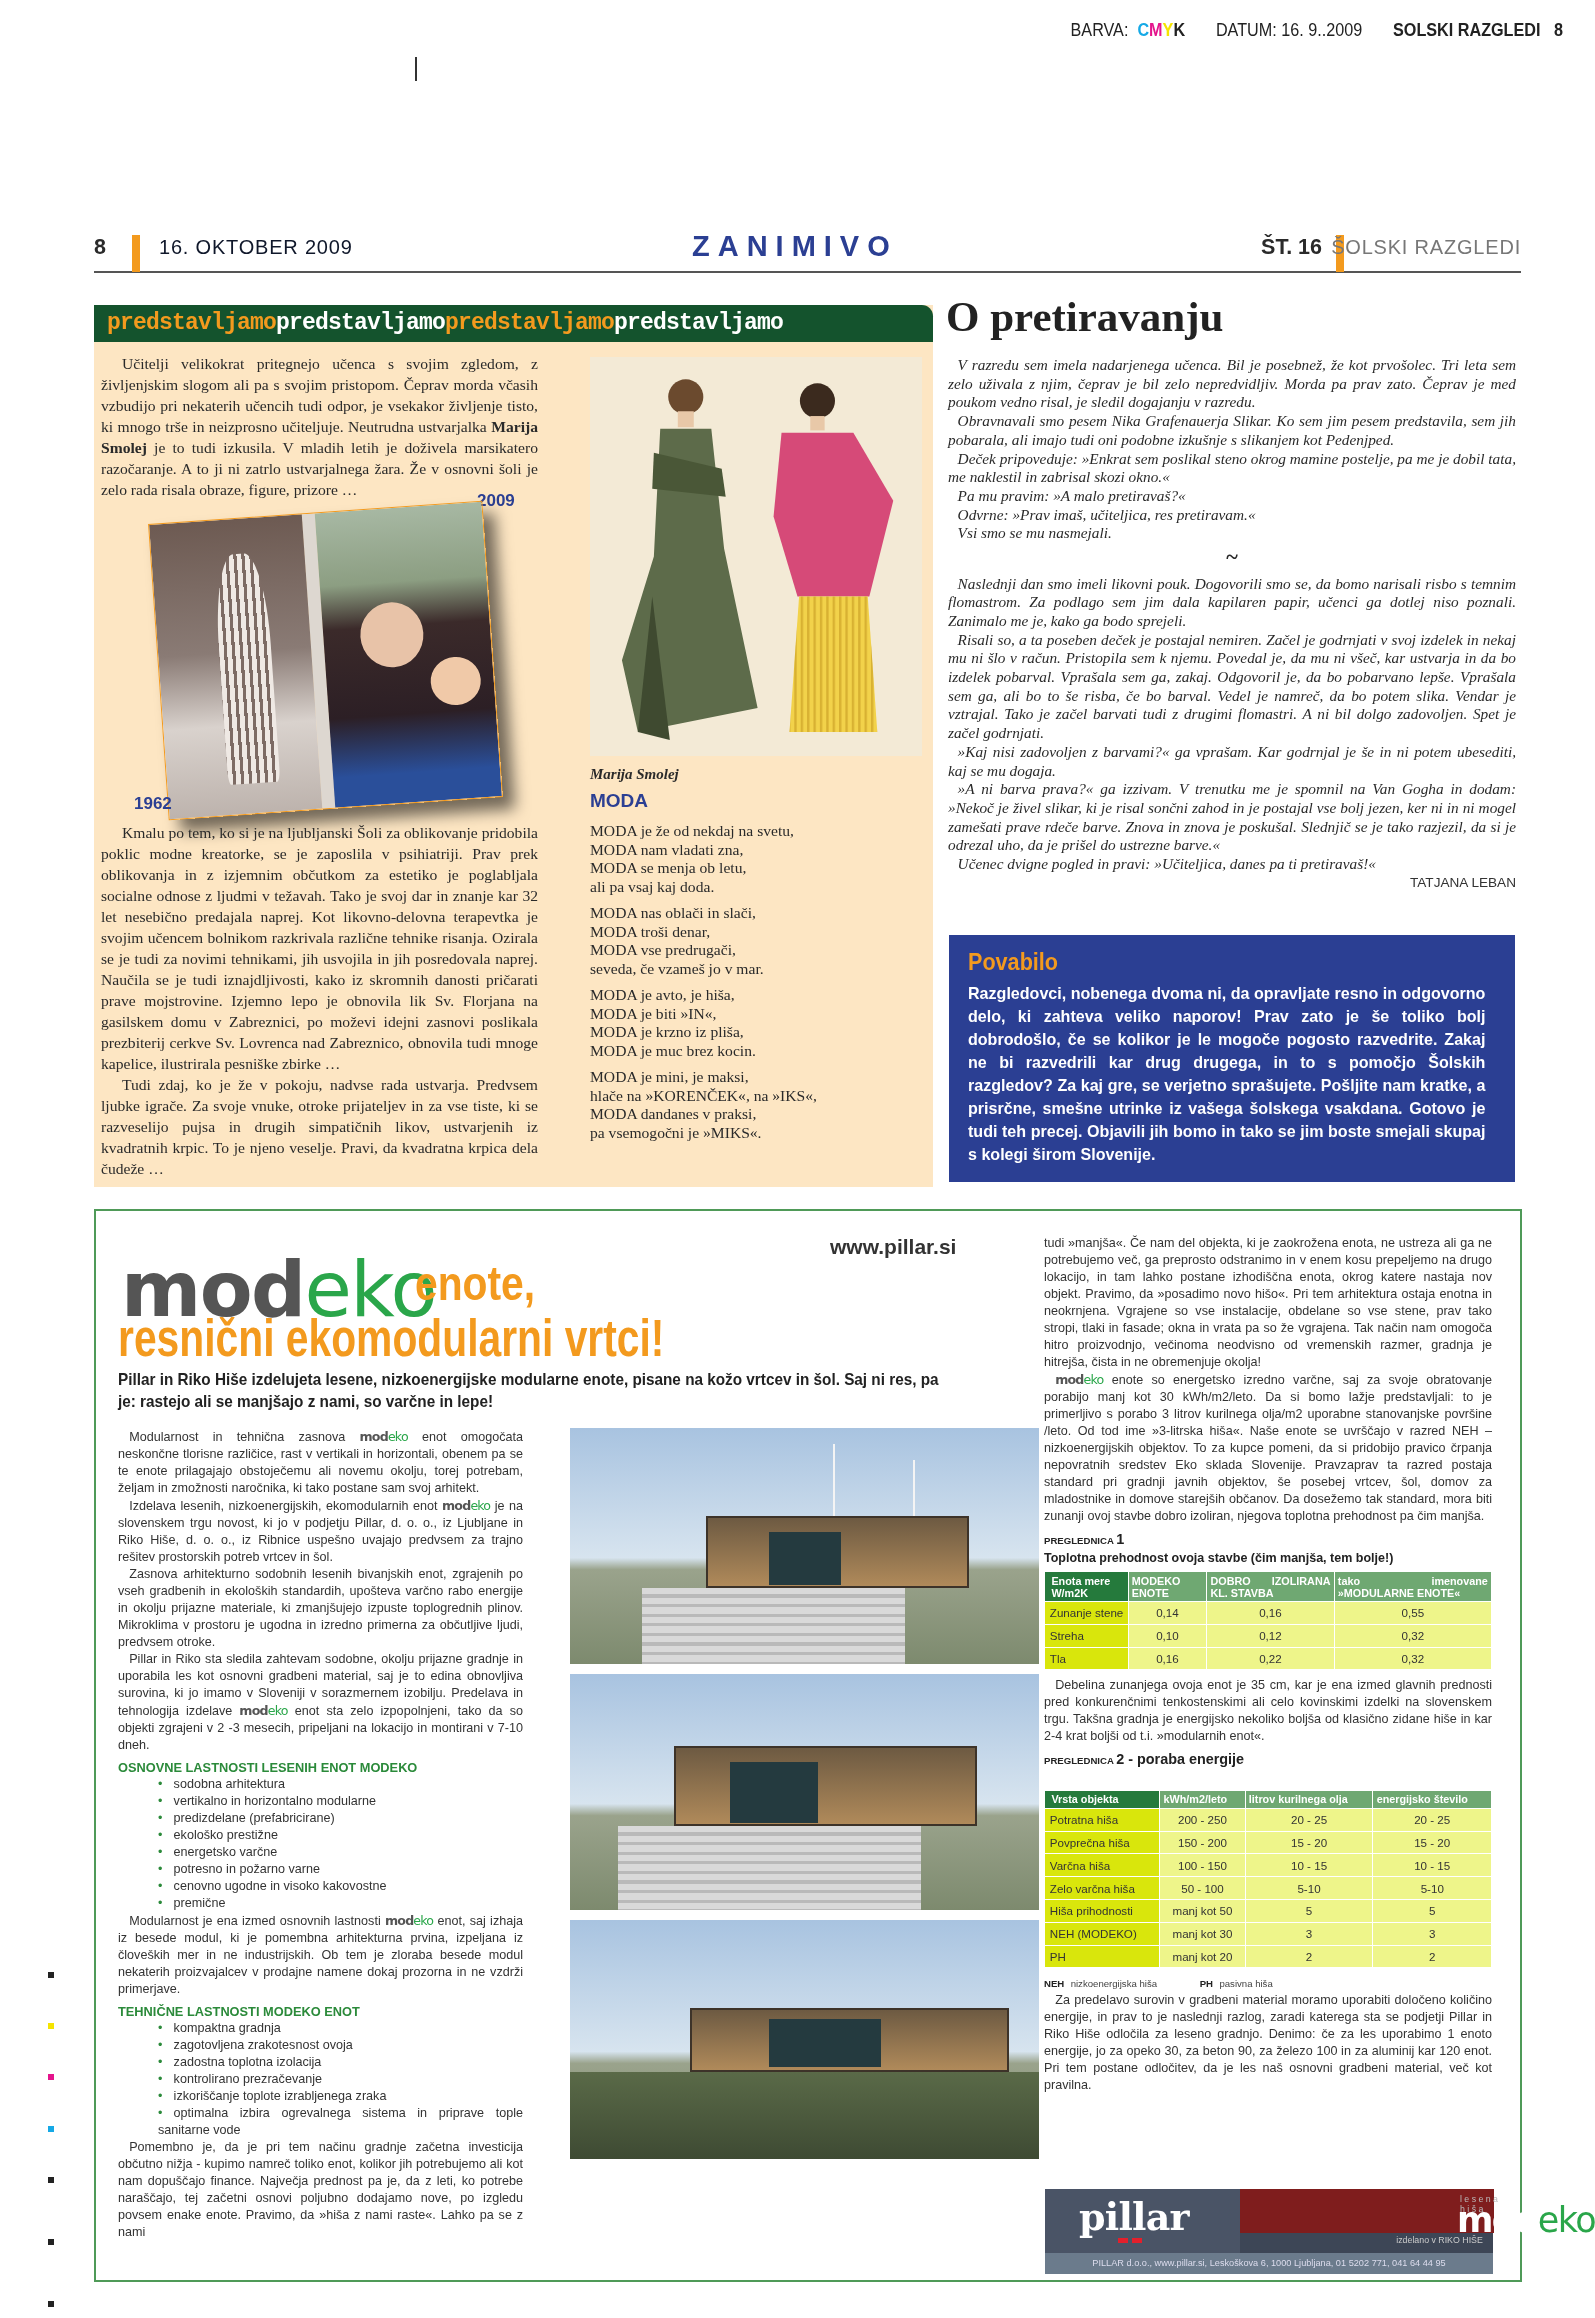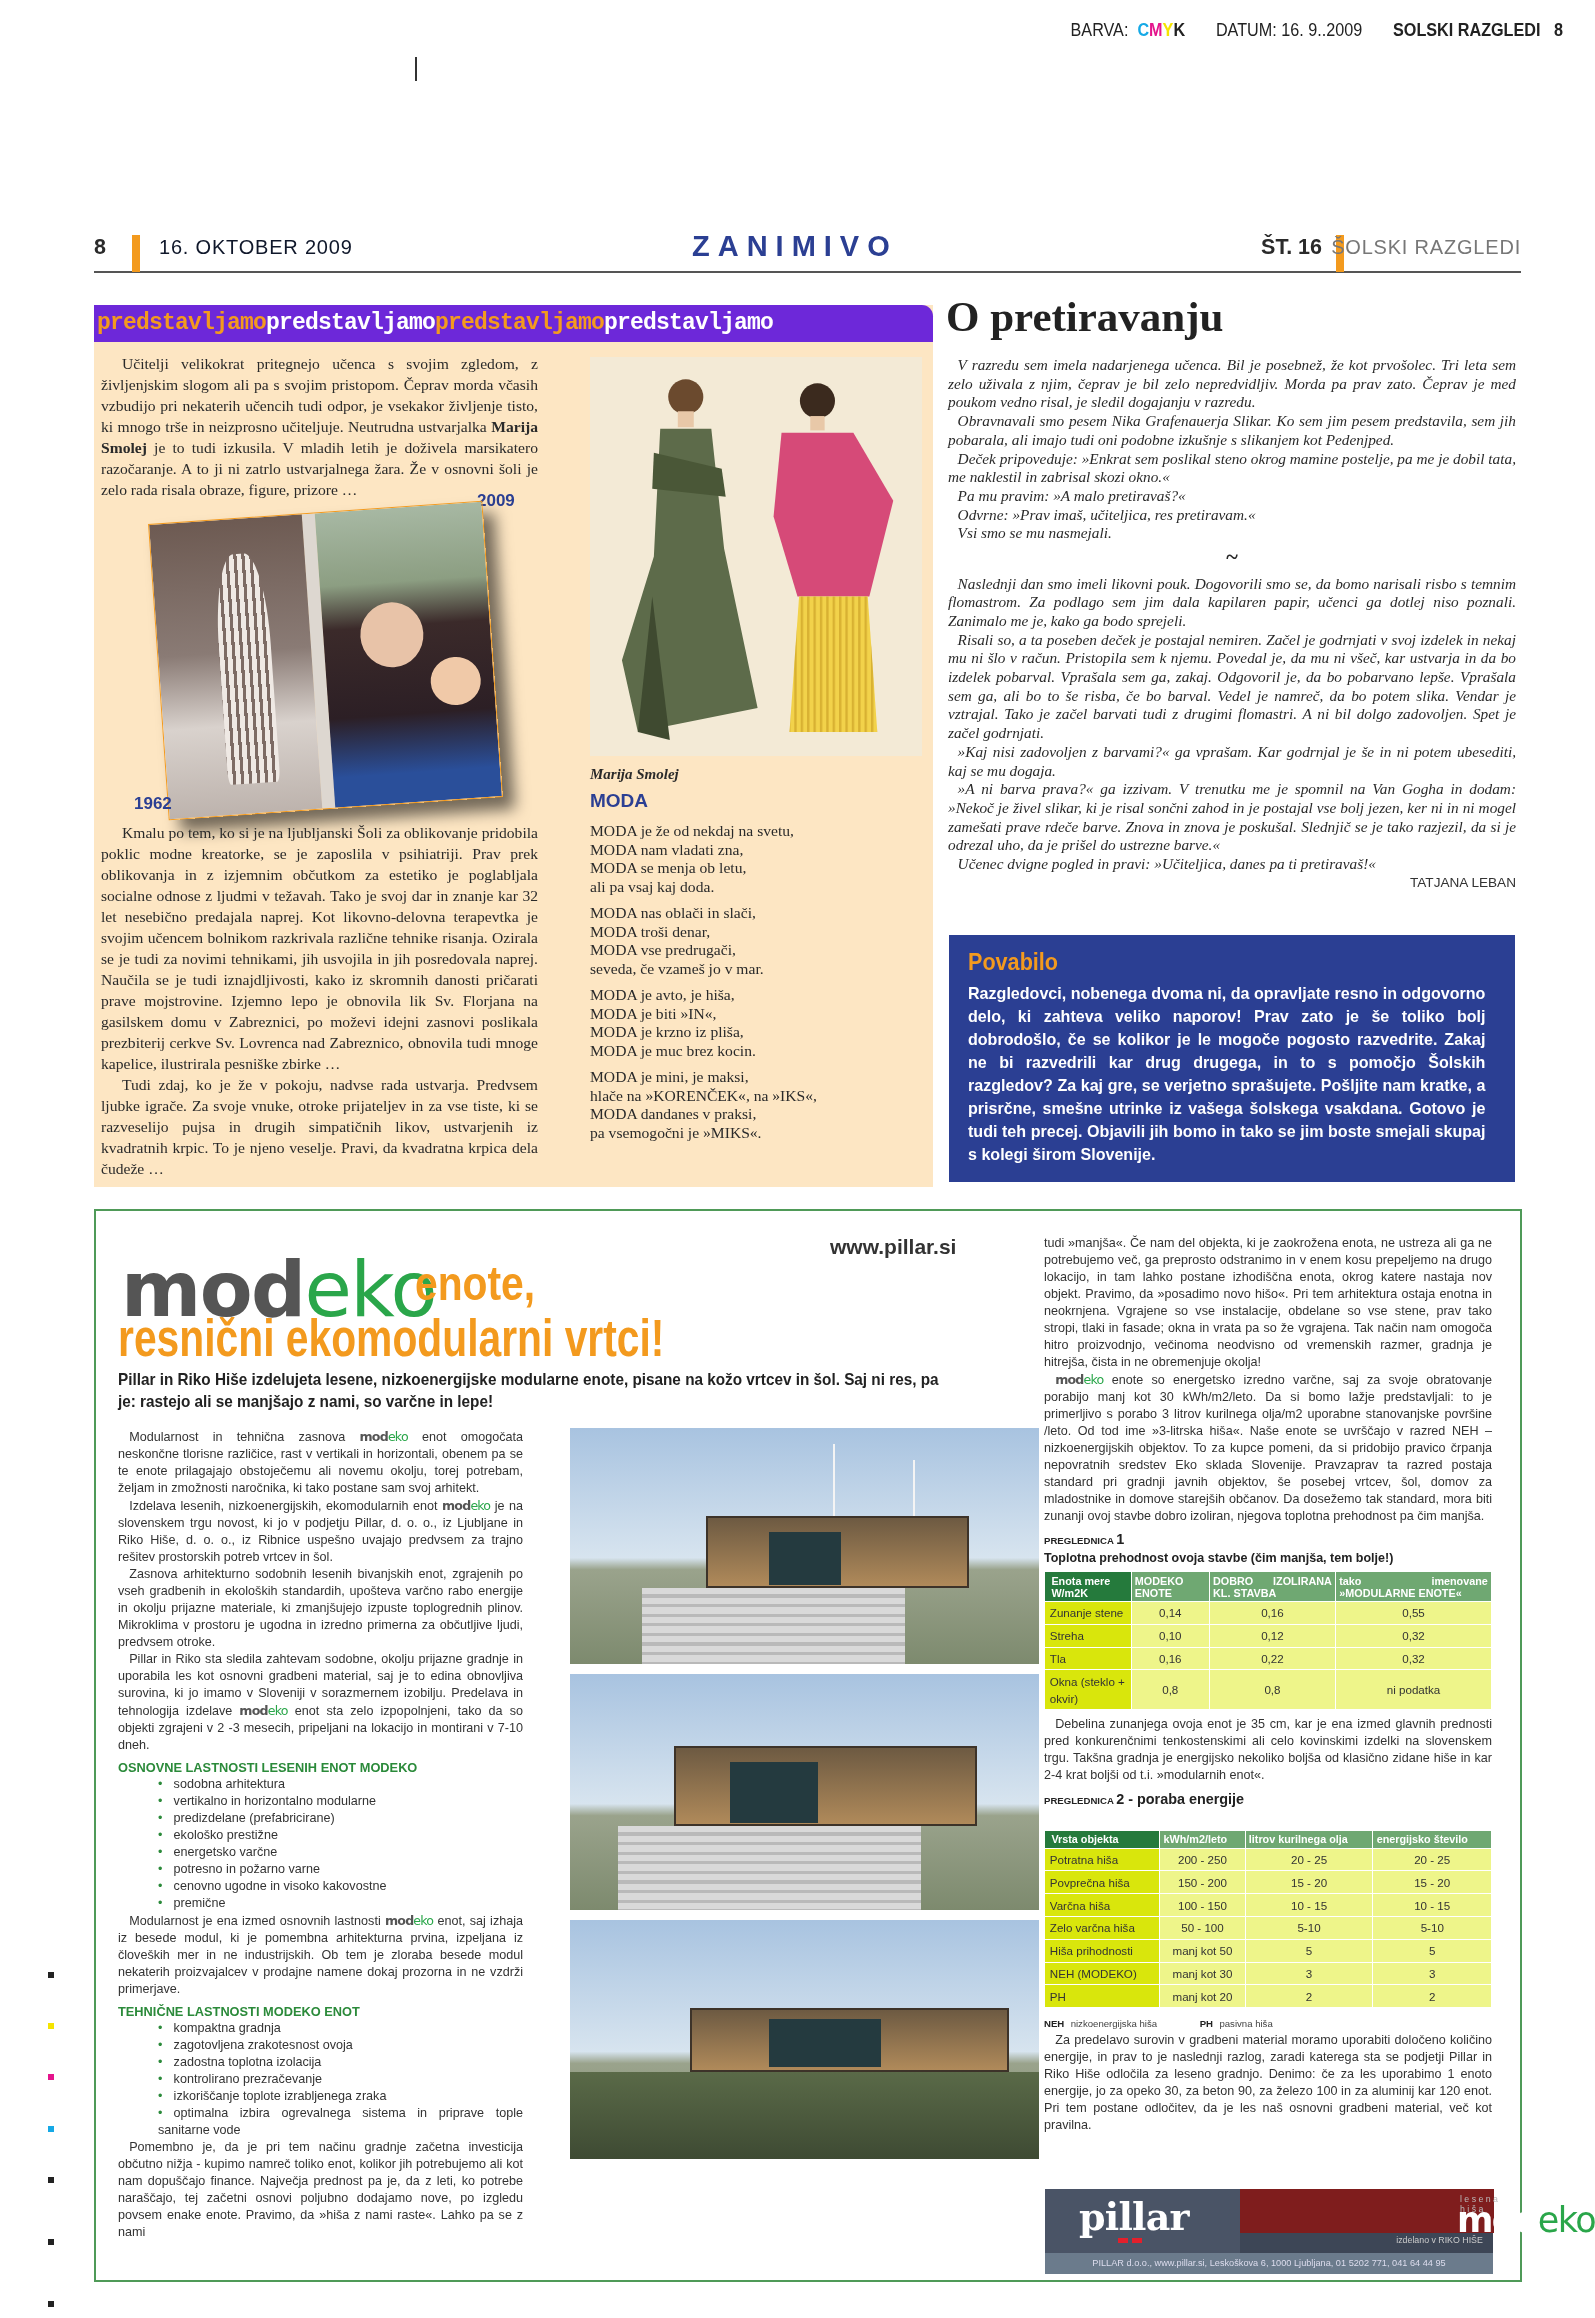--- a/index.html
+++ b/index.html
@@ -18,21 +18,21 @@
   #folio .num{position:absolute;left:0;top:1.6px;font-weight:bold;font-size:21.5px}
   #folio .bar1{position:absolute;left:38px;top:1.6px;width:8px;height:37px;background:#f39a1e}
   #folio .date{position:absolute;left:65px;top:3.2px;font-size:20px;color:#0f172a;letter-spacing:0.8px}
   #folio .sec{position:absolute;left:598px;top:-3.2px;font-size:29px;font-weight:bold;color:#2b3f93;letter-spacing:8px}
   #folio .st{position:absolute;right:199px;top:1.6px;font-weight:bold;font-size:21.5px}
   #folio .bar2{position:absolute;right:177px;top:1.6px;width:8px;height:37px;background:#f39a1e}
   #folio .pub{position:absolute;right:0;top:3.2px;font-size:20px;color:#777;letter-spacing:0.8px}
 
   
   #feature{left:94px;top:305px;width:839px;height:882px;background:#fde6c3}
-  #banner{left:94px;top:305px;width:839px;height:37px;background:#6d28d9;border-radius:0 11.2px 0 0;font-family:"Liberation Mono",monospace;font-weight:bold;font-size:23px;line-height:37px;padding-left:3px;white-space:nowrap;overflow:hidden;letter-spacing:-0.8px}
+  #banner{left:94px;top:305px;width:839px;height:37px;background:#14532d;border-radius:0 11.2px 0 0;font-family:"Liberation Mono",monospace;font-weight:bold;font-size:23px;line-height:37px;padding-left:13px;white-space:nowrap;overflow:hidden;letter-spacing:-0.8px}
   #banner .o{color:#f39a1e}#banner .w{color:#fff}
   .serif{font-family:"Liberation Serif",serif}
   #intro{left:101px;top:353px;width:437px;font-size:15.6px;line-height:21px;text-align:justify;text-indent:21px}
   #yr2009{left:477px;top:491px;font-weight:bold;font-size:17px;color:#2b3f93}
   #yr1962{left:134px;top:794px;font-weight:bold;font-size:17px;color:#2b3f93}
   #photo{left:158px;top:512px;width:335px;height:297px;transform:rotate(-4deg);border:1.6px solid #f39a1e;box-shadow:11.2px 12.8px 14.4px rgba(0,0,0,.55);display:flex;overflow:hidden}
   #photo .old{width:46%;height:100%;background:linear-gradient(180deg,#6d5a52 0%,#8a7b75 45%,#d9d2cd 70%,#bdb3ad 100%);position:relative}
   #photo .old::after{content:"";position:absolute;left:40%;top:12%;width:34%;height:78%;background:repeating-linear-gradient(90deg,#efe9e4 0 4.8px,#7d6b64 4.8px 8px);border-radius:40% 40% 6% 6%}
   #photo .gap{width:4%;background:#ddd7d0}
   #photo .new{width:50%;height:100%;background:linear-gradient(180deg,#a7b8a3 0%,#8c9e82 25%,#3b2a2a 40%,#2c1f25 70%,#2a4f9a 90%);position:relative}
@@ -304,26 +304,20 @@
           <td>0,10</td>
           <td>0,12</td>
           <td>0,32</td>
         </tr>
     <tr>
           <td>Tla</td>
           <td>0,16</td>
           <td>0,22</td>
           <td>0,32</td>
         </tr>
-    <tr>
-          <td>Okna (steklo + okvir)</td>
-          <td>0,8</td>
-          <td>0,8</td>
-          <td>ni podatka</td>
-        </tr>
   </tbody>
     </table>
   <p>Debelina zunanjega ovoja enot je 35 cm, kar je ena izmed glavnih prednosti pred konkurenčnimi tenkostenskimi ali celo kovinskimi izdelki na slovenskem trgu. Takšna gradnja je energijsko nekoliko boljša od klasično zidane hiše in kar 2-4 krat boljši od t.i. »modularnih enot«.</p>
   <div class="tcap" style="margin-bottom:21px"><span>PREGLEDNICA</span> <big>2</big><big> - poraba energije</big></div>
   <table class="gt">
     <tbody>
         <tr>
           <th>Vrsta objekta</th>
           <th>kWh/m2/leto</th>
           <th>litrov kurilnega olja</th>

